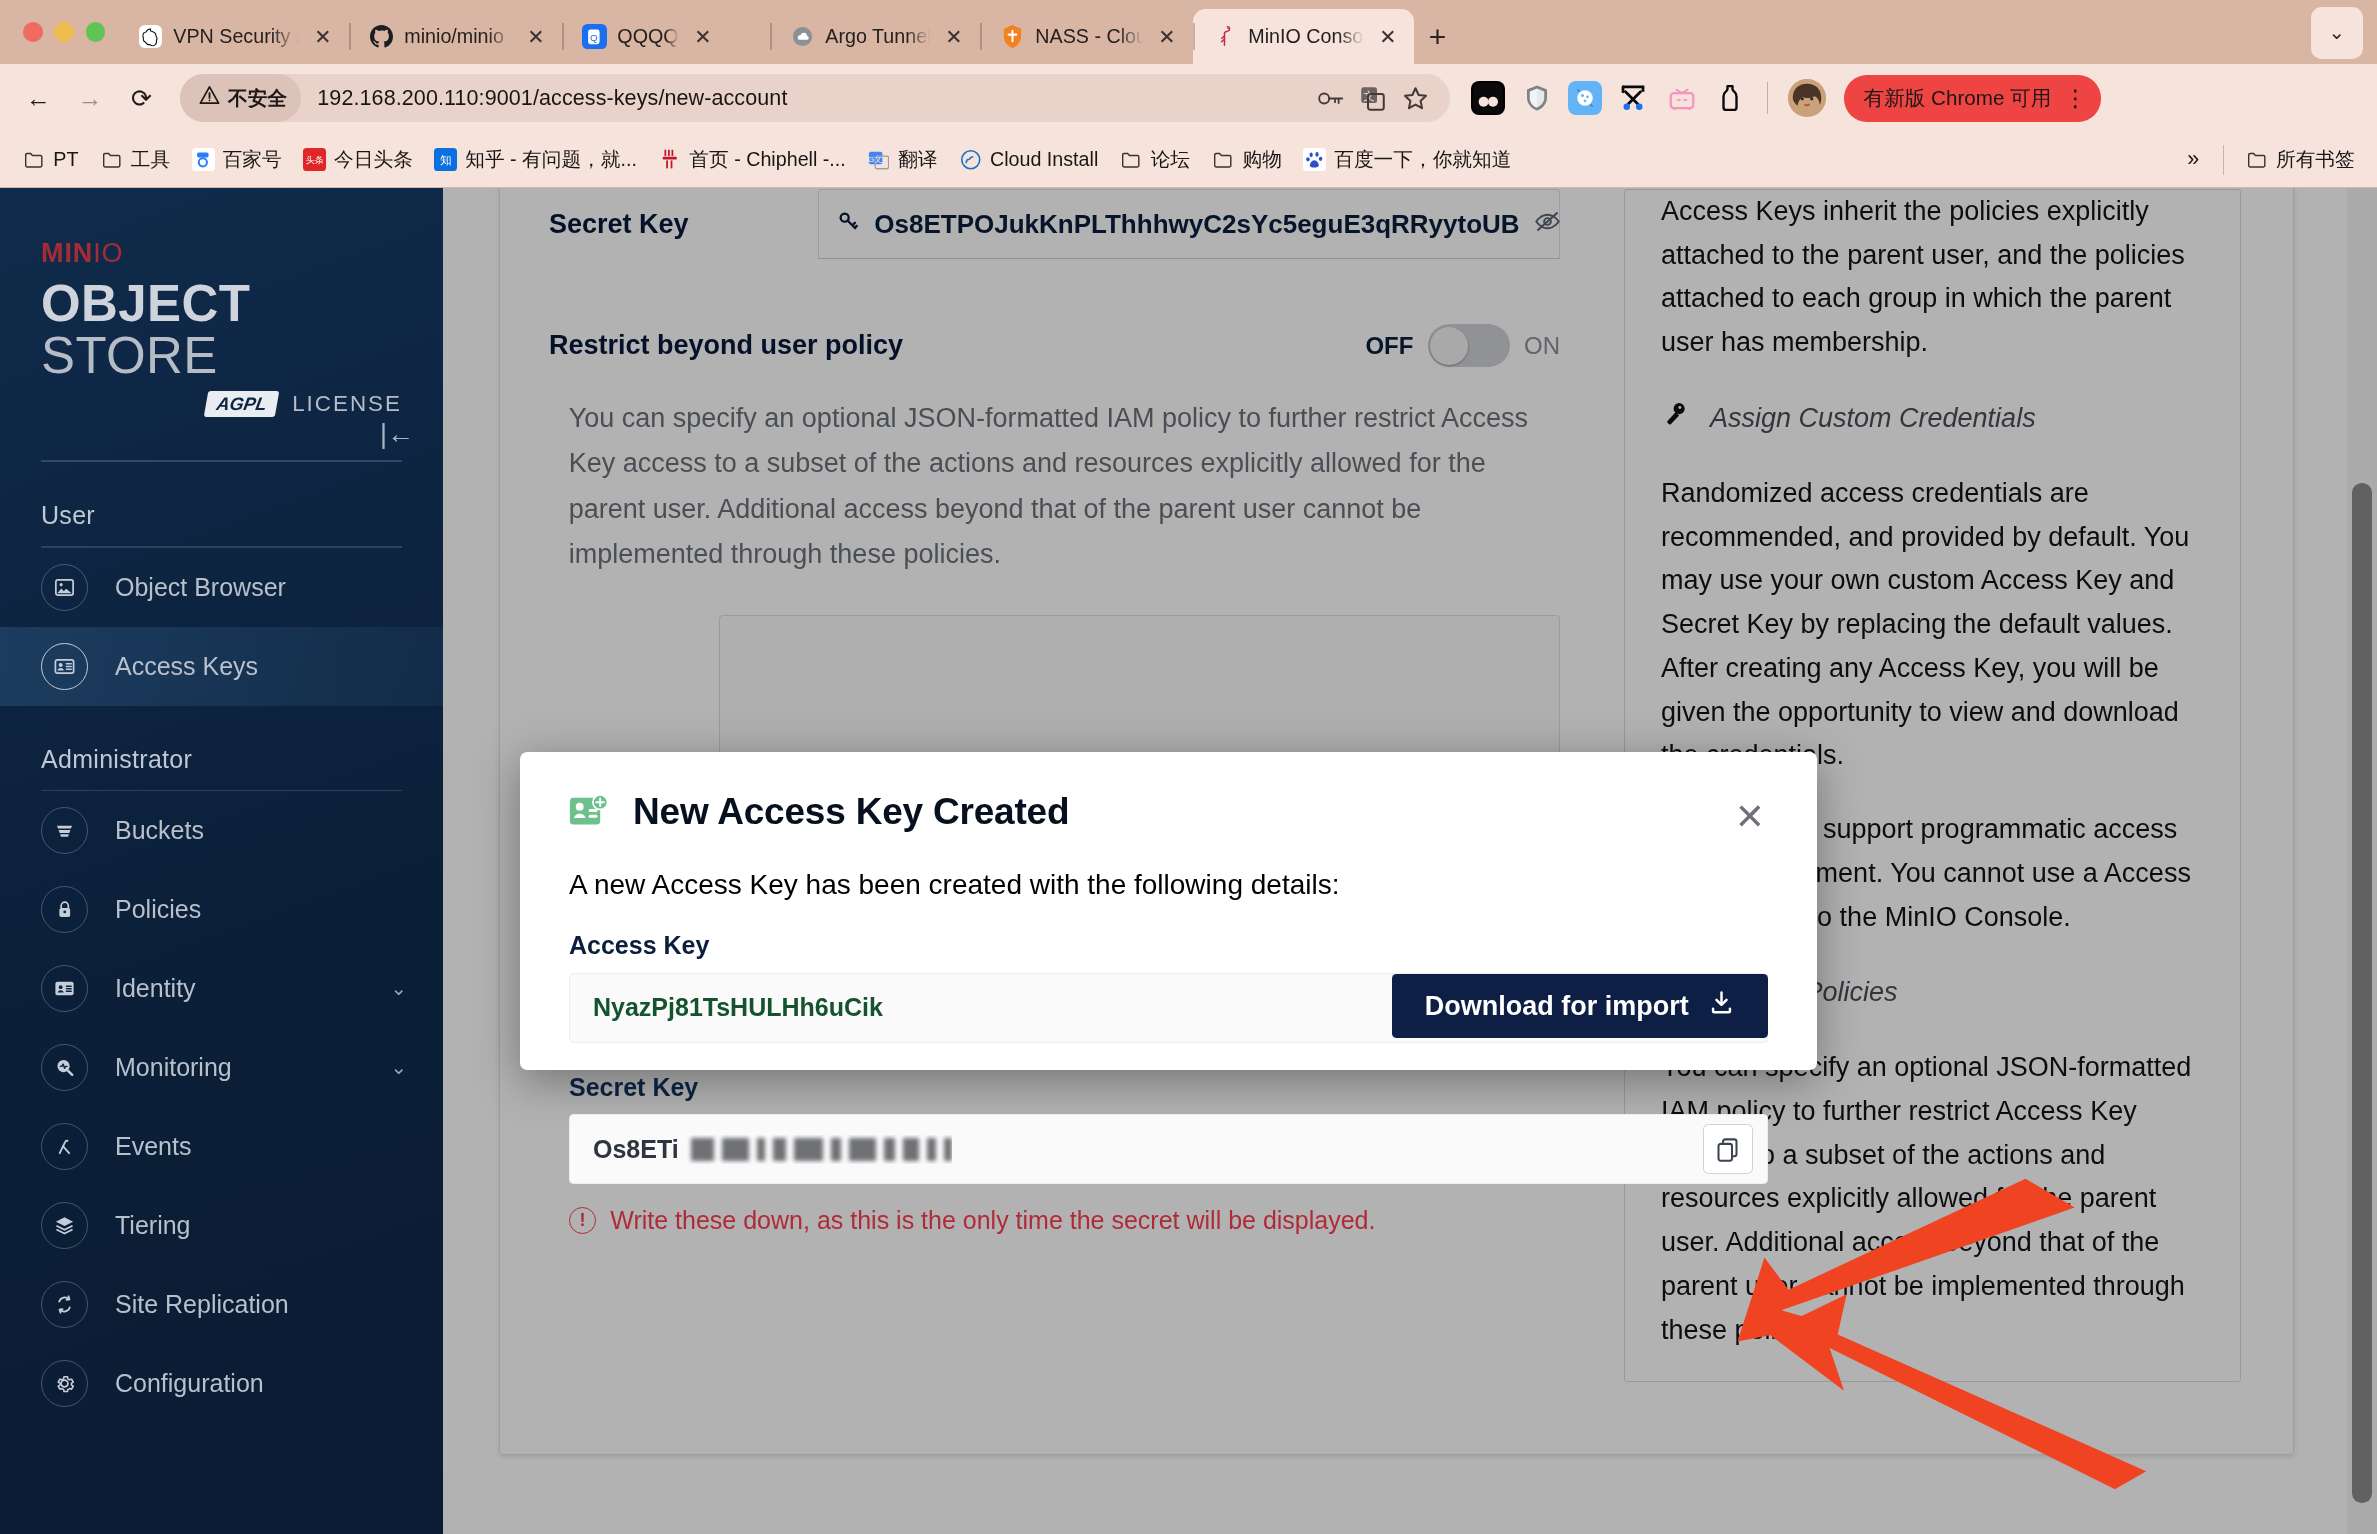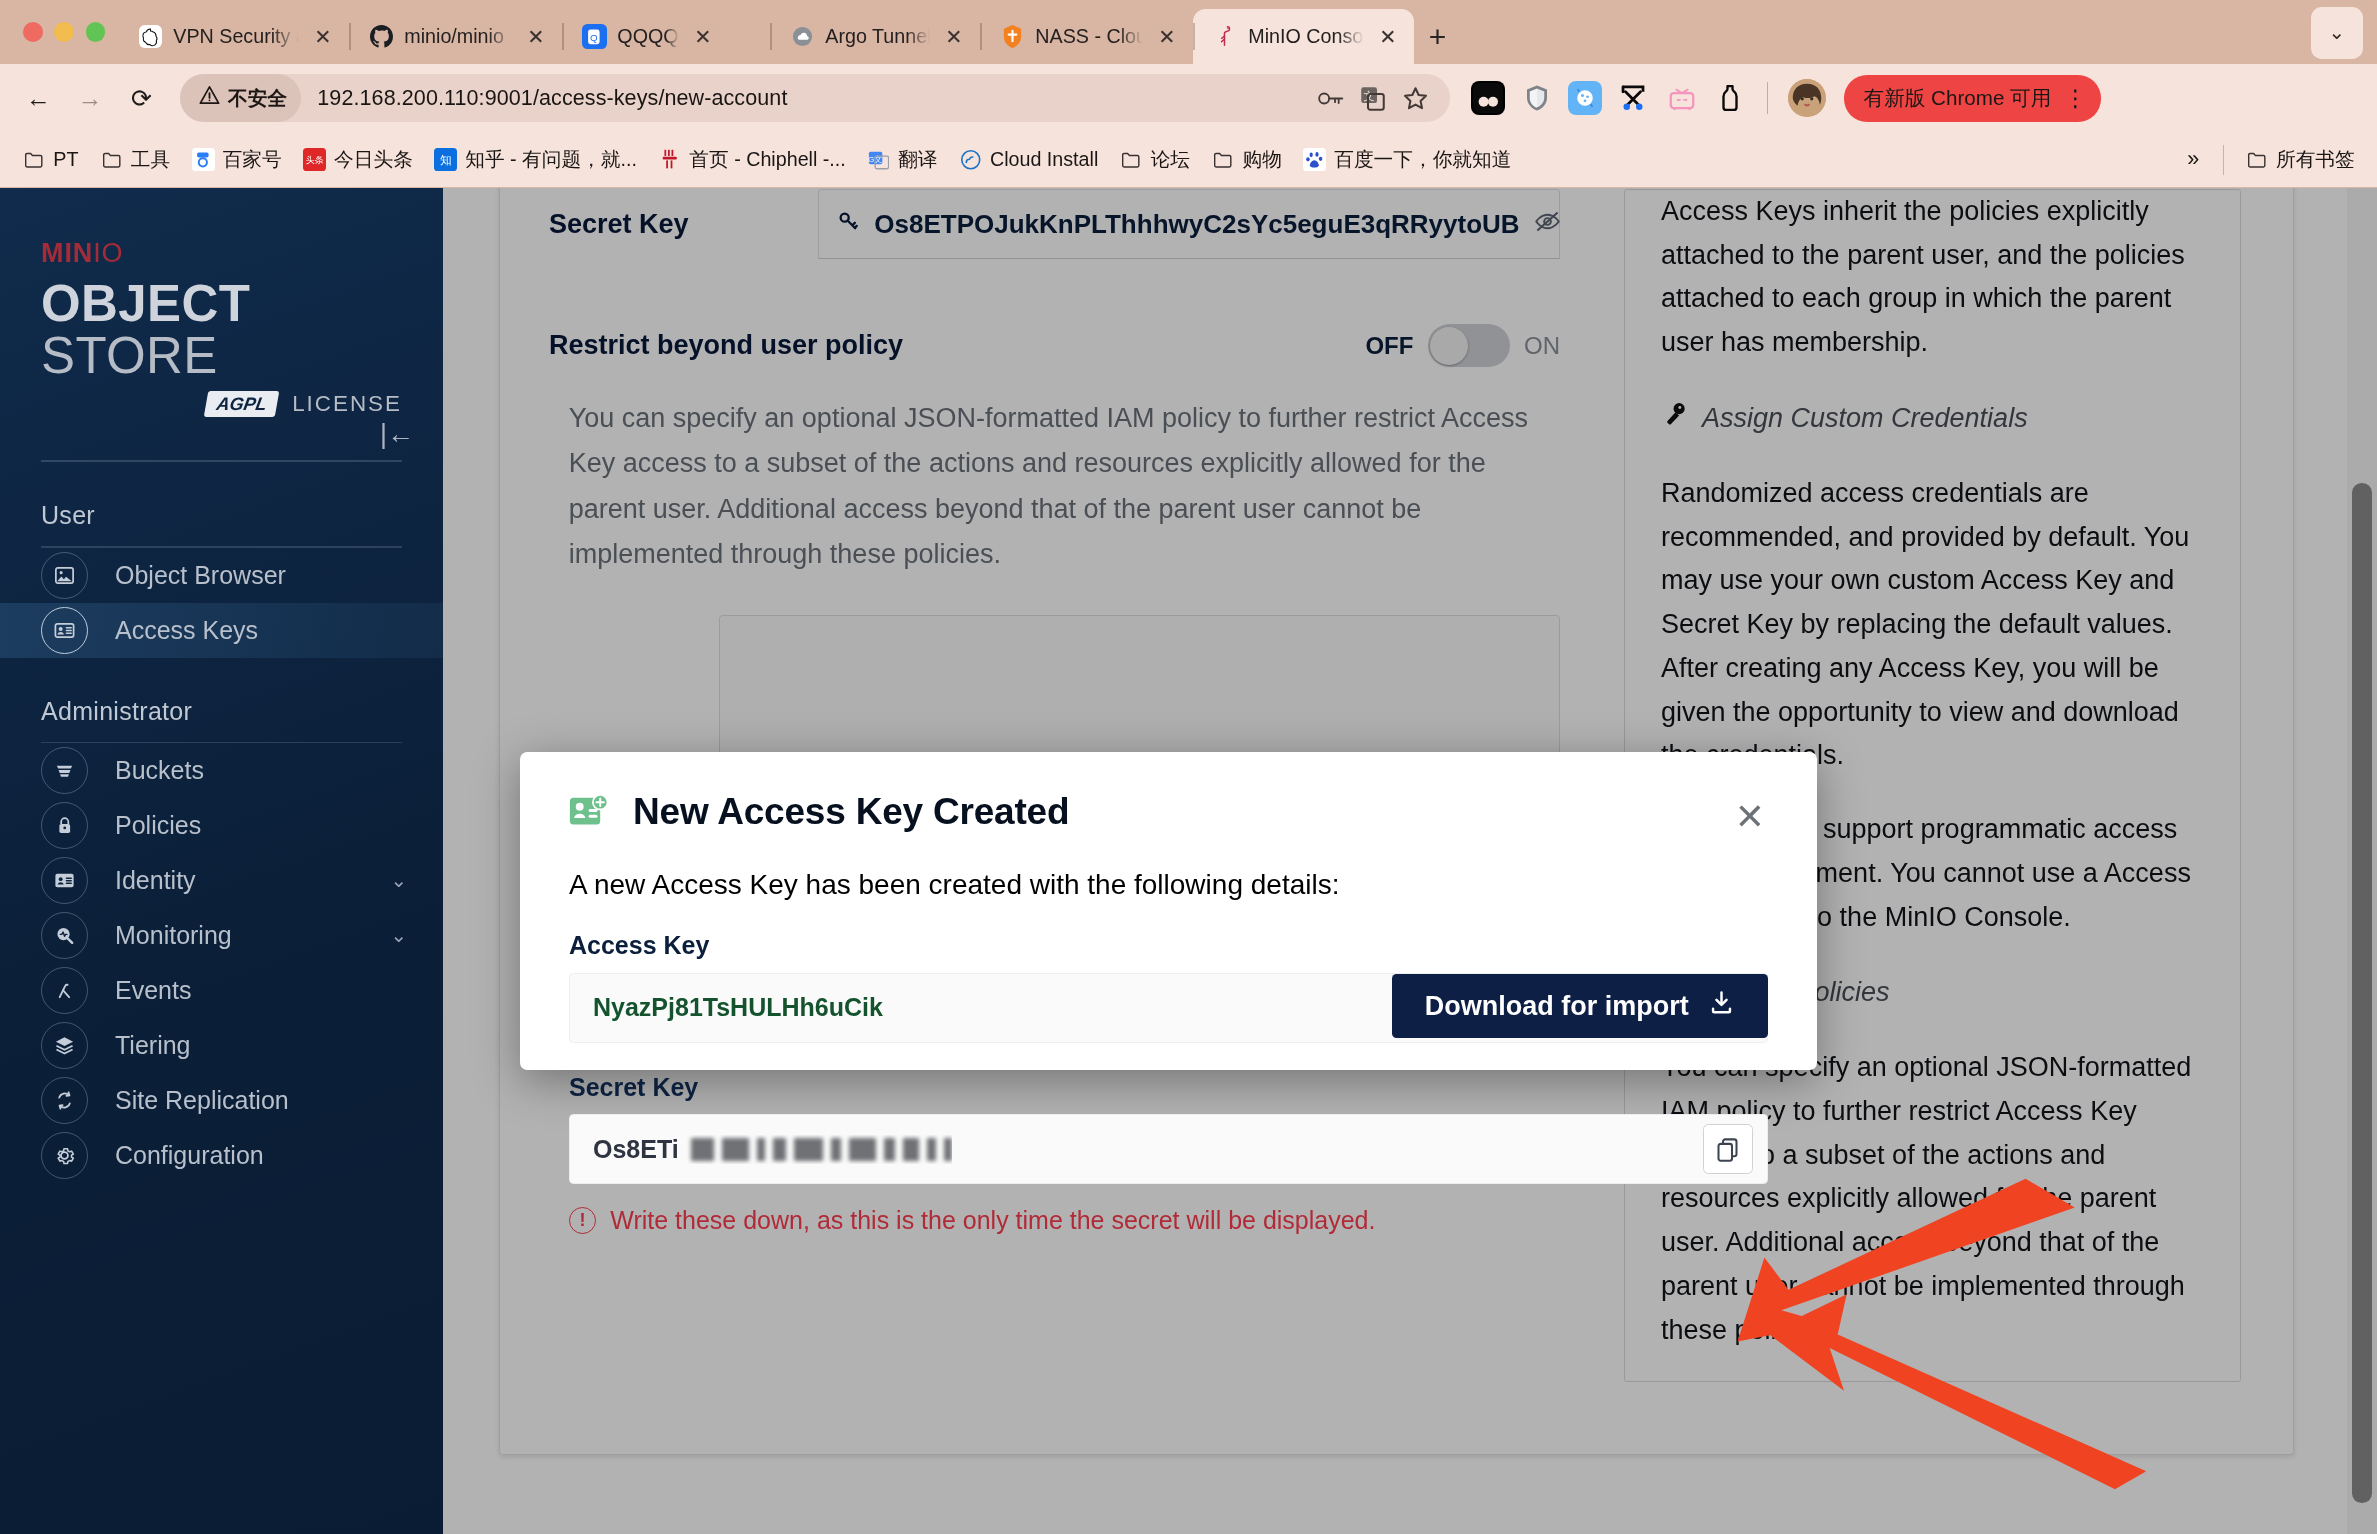--- a/index.html
+++ b/index.html
@@ -218,21 +218,21 @@
 
   .nav-section { margin-top: 39px; }
   .nav-section-title {
     padding: 0 41px; font-size: 25px; color: #c0c8d3; letter-spacing: 0.3px;
   }
   .nav-section-rule {
     margin: 16px 41px 0 41px; height: 1.8px;
     background: rgba(190,205,225,.18);
   }
   .nav-item {
-    height: 55px; display: flex; align-items: center;
+    height: 79px; display: flex; align-items: center;
     padding: 0 36px 0 41px; gap: 27px;
     color: #b8c0cc; font-size: 25px;
     position: relative;
   }
   .nav-item.active {
     background: linear-gradient(90deg, rgba(40,80,120,.55), rgba(30,62,96,.35));
   }
   .nav-ico {
     width: 47px; height: 47px; border-radius: 50%;
     border: 1.8px solid rgba(175,190,210,.35);
@@ -312,21 +312,21 @@
     position: absolute; top: 107px; right: 52px;
     width: 617px; bottom: 72px;
     border: 0.9px solid #dcdcdc; border-radius: 2.7px;
     background: #fff;
     padding: 0 36px;
     overflow: hidden;
     font-size: 27px; line-height: 1.62; color: #111418;
   }
   #help-col p { margin: 0 0 30px 0; }
   .help-heading {
-    display: flex; align-items: center; gap: 12px;
+    display: flex; align-items: center; gap: 20px;
     margin: 0 0 30px 0;
     font-size: 27px; font-style: italic; color: #4a5058;
   }
   .help-heading .hkey { font-size: 29px; color: #111; font-style: normal; }
 
   
   #dim {
     position: absolute; inset: 0;
     background: rgba(0,0,0,.30);
   }

